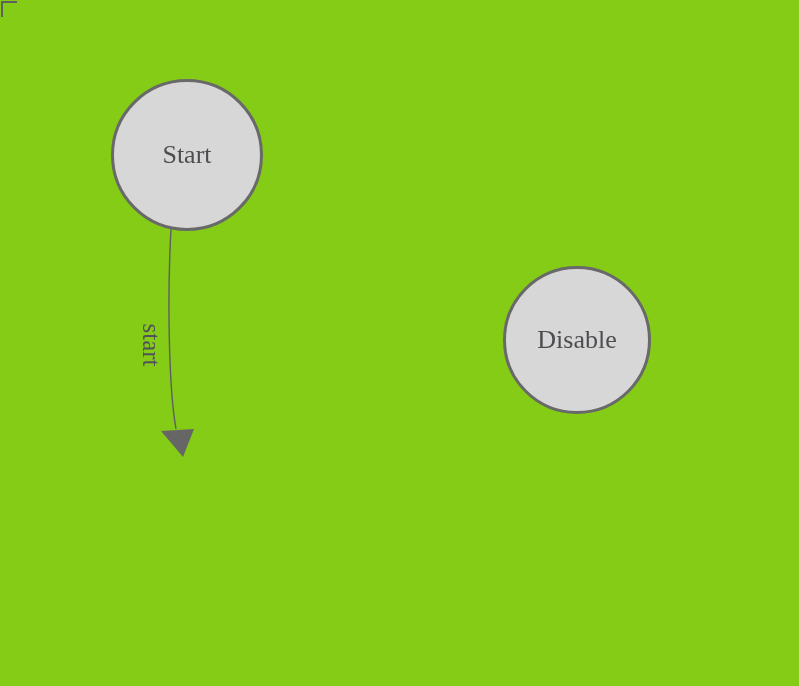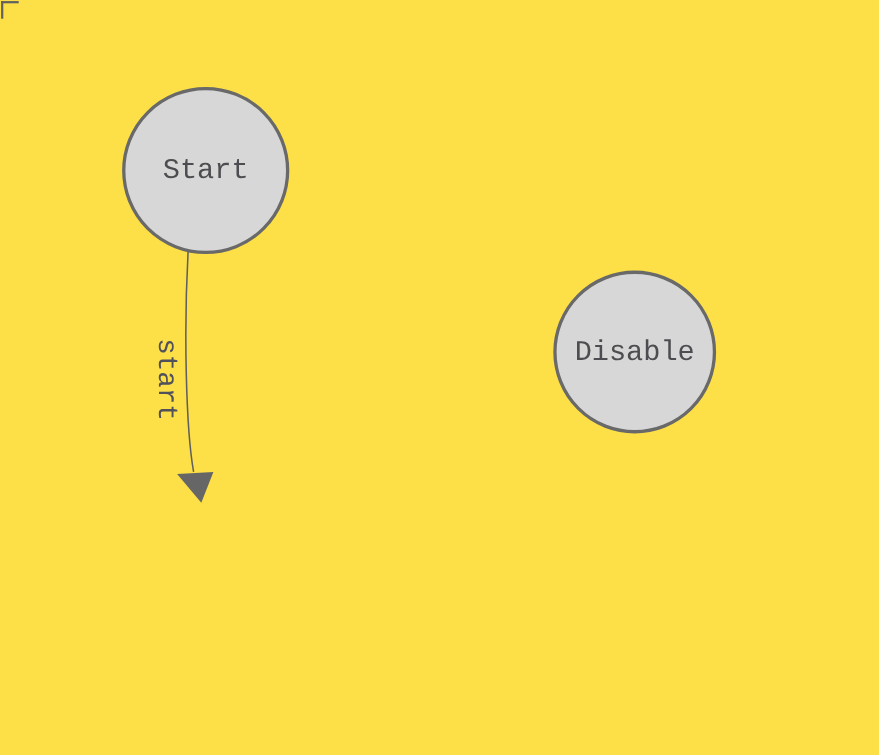--- a/index.html
+++ b/index.html
@@ -4,23 +4,23 @@
 <style>
   html, body {
     margin: 0;
     padding: 0;
     background: #ffffff;
   }
   .canvas {
     position: relative;
     width: 799px;
     height: 686px;
-    background: #fde047;
+    background: #84cc16;
     overflow: hidden;
-    font-family: Liberation Mono, monospace;
+    font-family: Liberation Serif, serif;
   }
   
   .corner-marker {
     position: absolute;
     left: 1px;
     top: 1px;
     width: 14px;
     height: 14px;
     border-top: 2px solid #606060;
     border-left: 2px solid #606060;
@@ -37,21 +37,21 @@
     justify-content: center;
   }
   .node-label {
     color: #4d4d51;
     font-size: 26px;
     line-height: 1;
     user-select: none;
   }
   .node-start   { left: 111px; top:  79px; width: 152px; height: 152px; }
   .node-ready   { left: 124px; top: 456px; width: 150px; height: 150px; }
-  .node-disable { left: 503px; top: 246px; width: 148px; height: 148px; }
+  .node-disable { left: 503px; top: 266px; width: 148px; height: 148px; }
 
   
   .edge-layer {
     position: absolute;
     left: 0;
     top: 0;
     width: 799px;
     height: 686px;
     pointer-events: none;
   }

